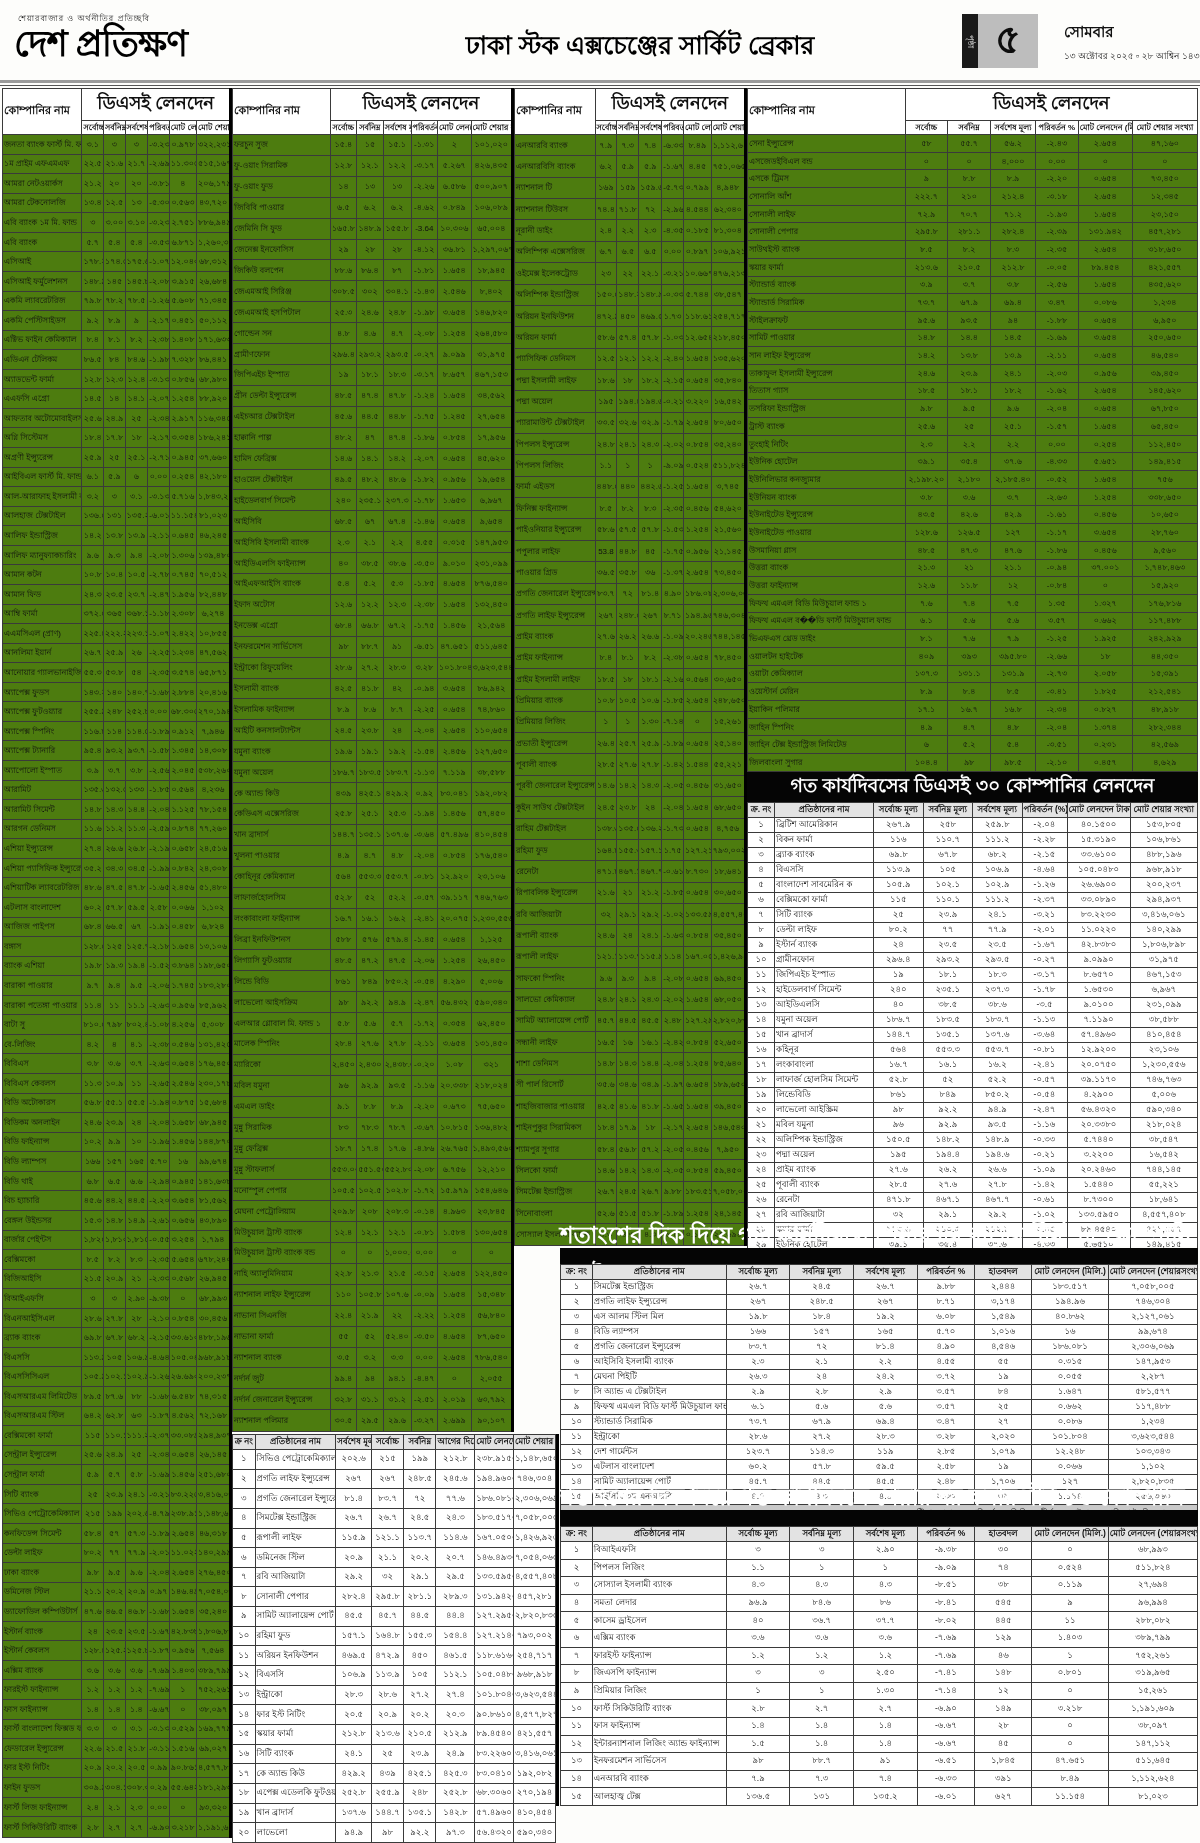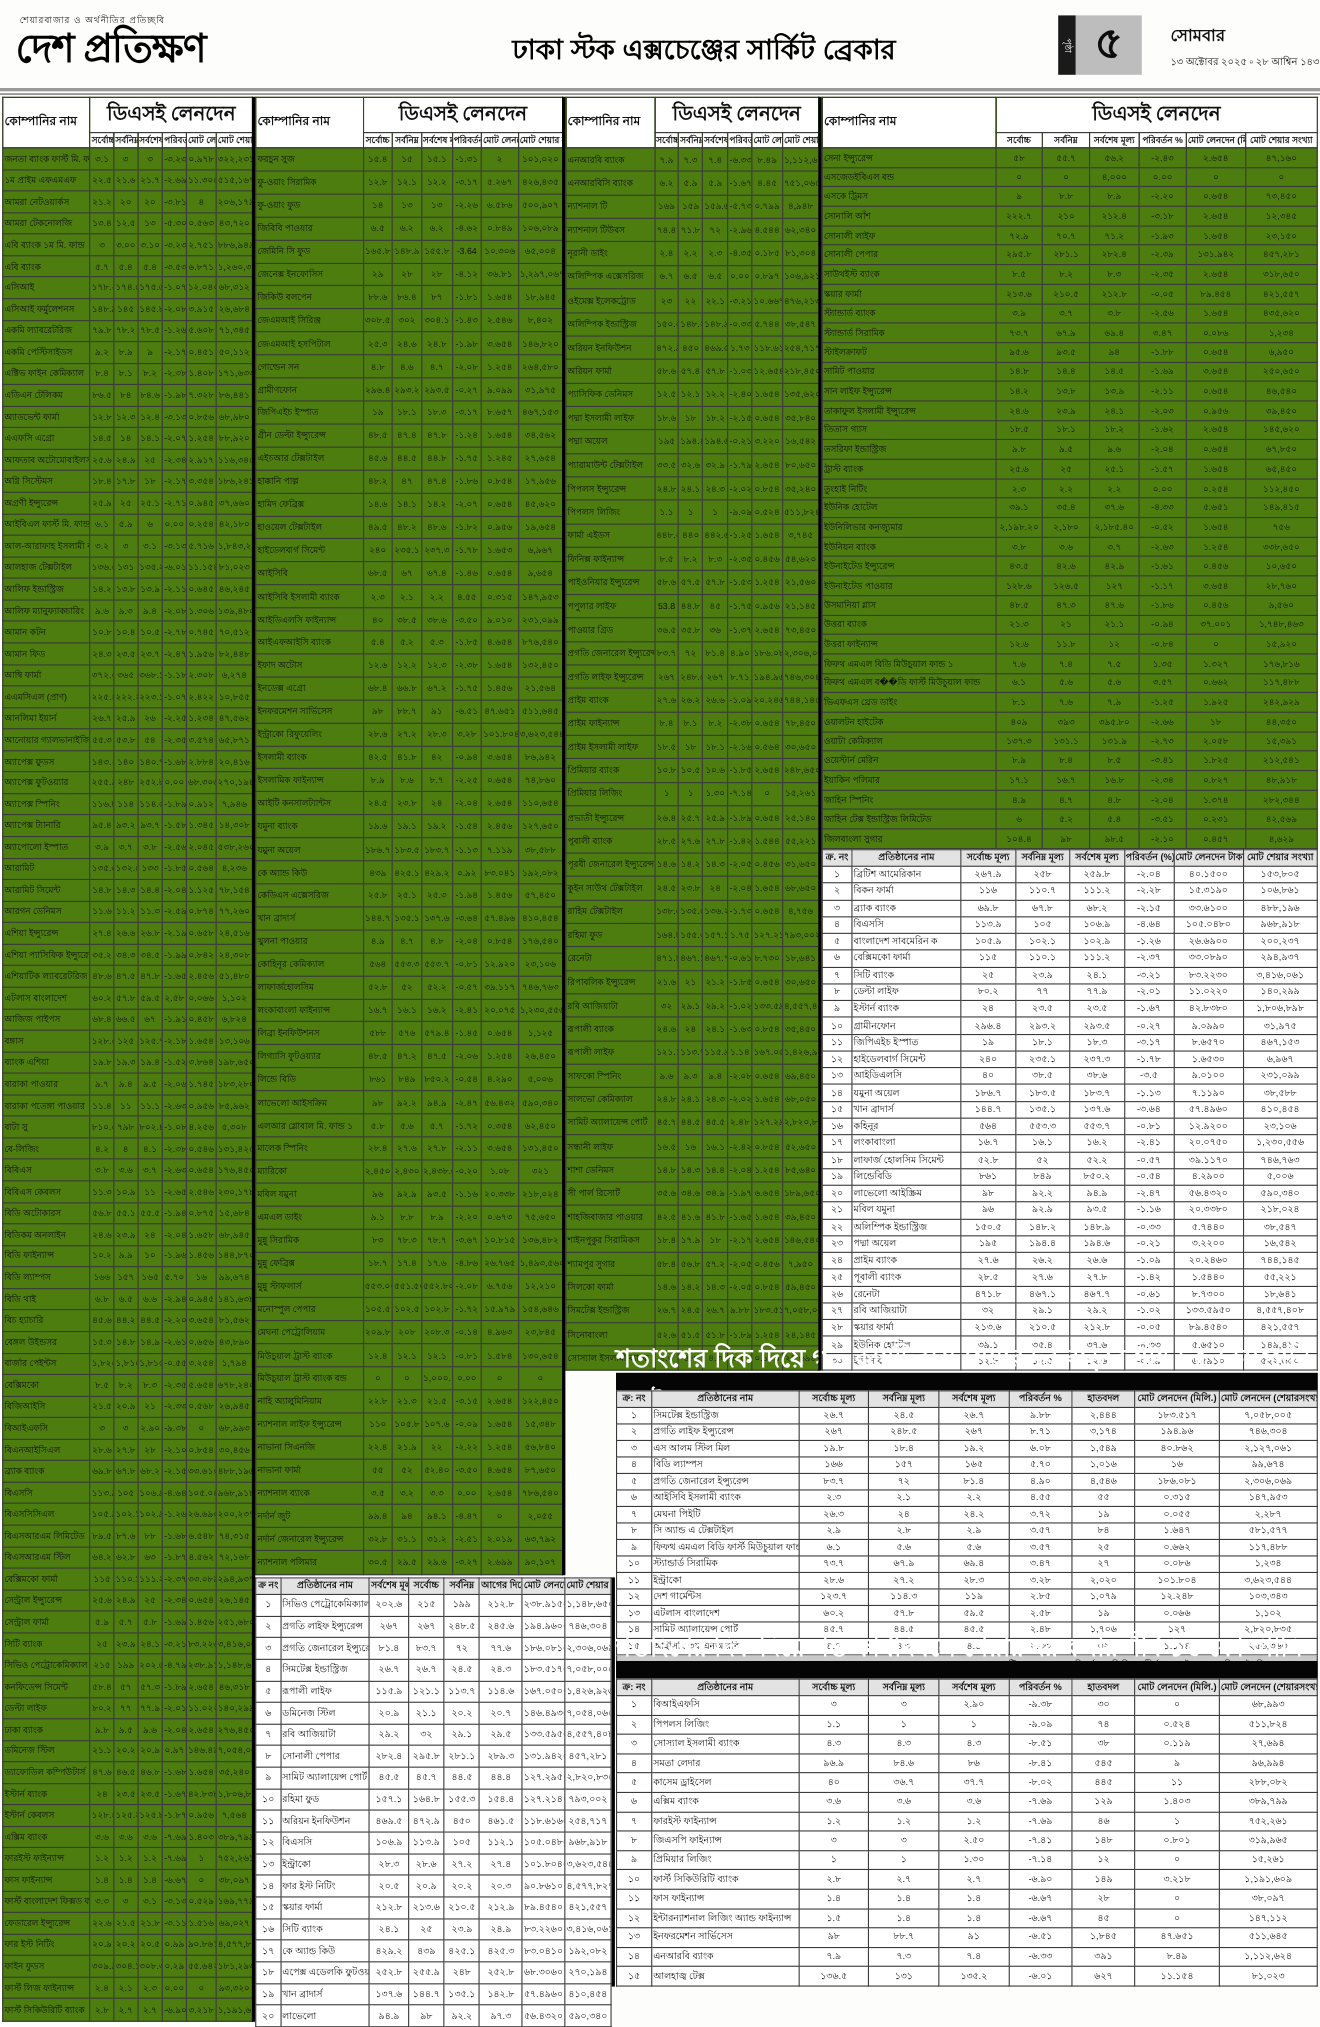--- a/index.html
+++ b/index.html
@@ -2329,20 +2329,21 @@
           <td>৯৮.৫</td>
           <td>-২.১০</td>
           <td>০.৪৫৭</td>
           <td>৪,৬২৯</td>
         </tr>
       </tbody>
   </table>
 </div>
 
 <div id="dse30" class="section">
+  <div class="band">গত কার্যদিবসের ডিএসই ৩০ কোম্পানির লেনদেন</div>
   <table>
     <colgroup>
         <col style="width:6%">
         <col style="width:22%">
         <col style="width:11%">
         <col style="width:11%">
         <col style="width:11%">
         <col style="width:10%">
         <col style="width:14%">
         <col style="width:15%">

